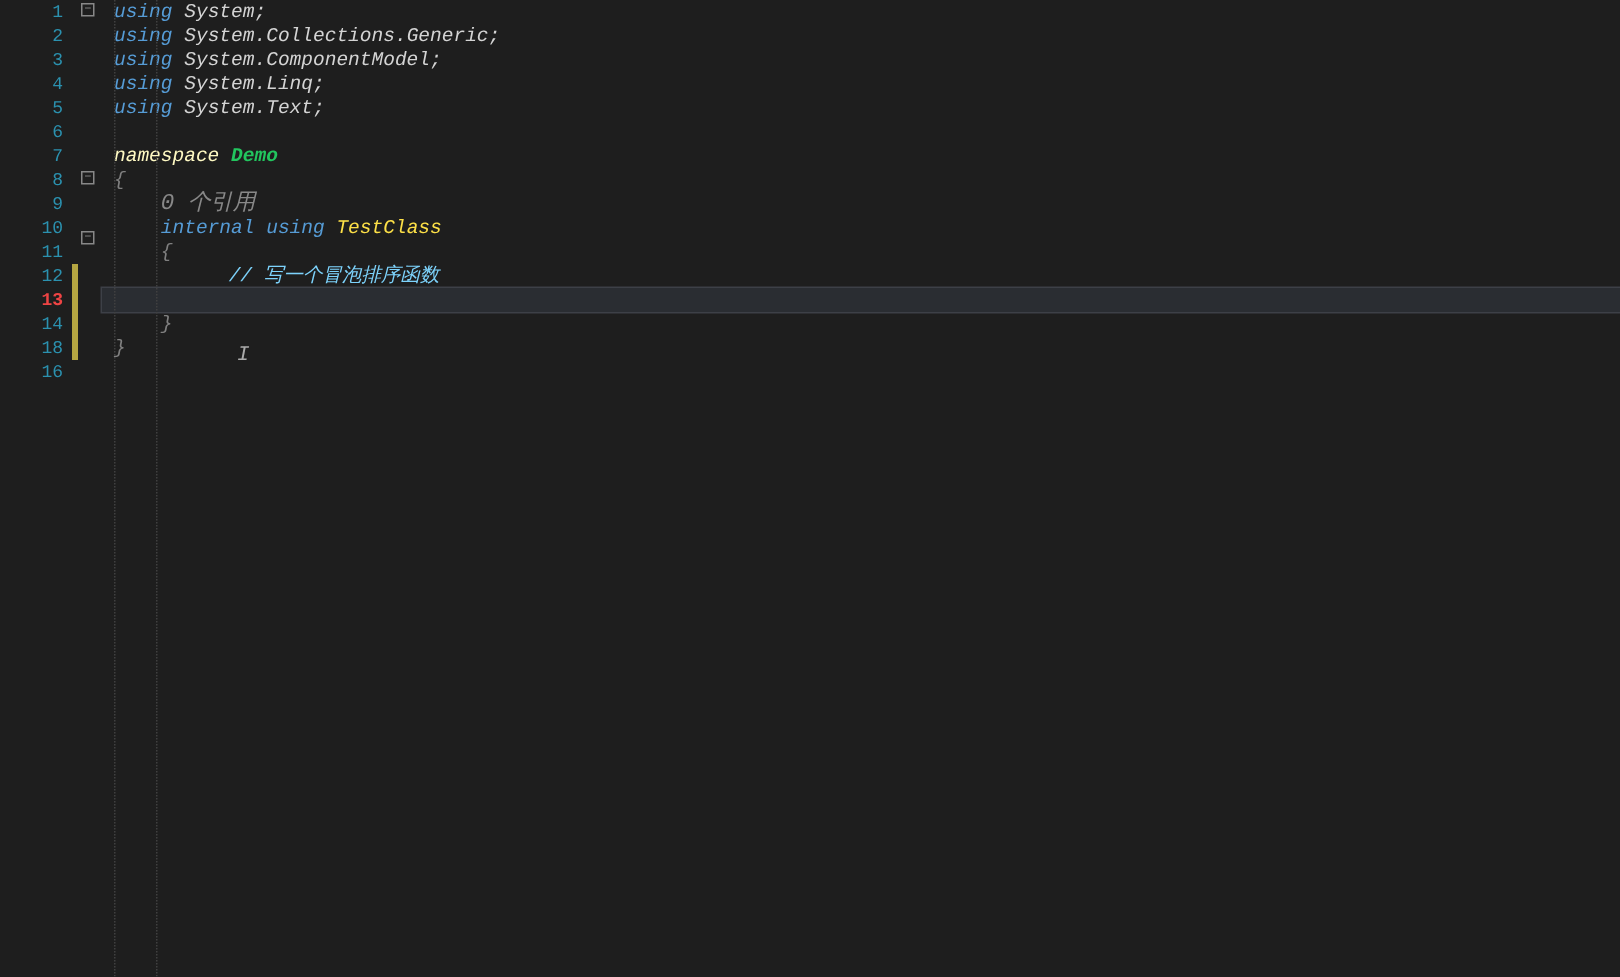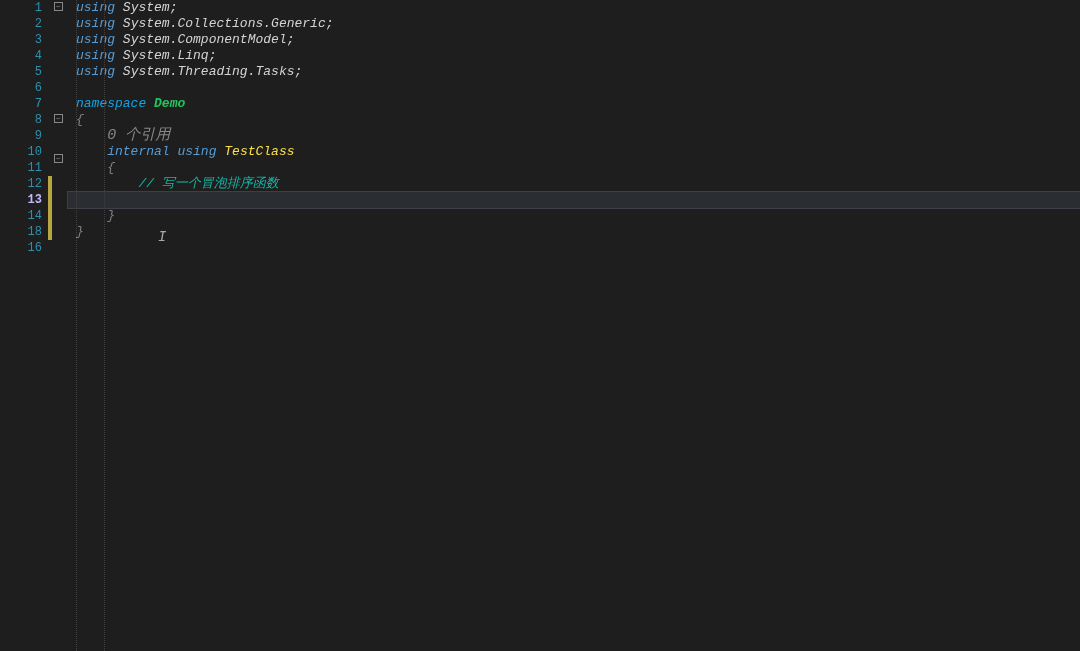--- a/index.html
+++ b/index.html
@@ -25,21 +25,21 @@
       user-select: none;
       flex-shrink: 0;
     }
     .gutter .ln {
       height: 16px;
       color: #2b91af;
       font-size: 12px;
       padding-right: 2px;
     }
     .gutter .ln.current {
-      color: #c4b5fd;
+      color: #ef4444;
       font-weight: bold;
     }
     .fold-col {
       width: 16px;
       background: #1e1e1e;
       flex-shrink: 0;
       position: relative;
     }
     .fold-marker {
       position: absolute;
@@ -82,27 +82,27 @@
       height: 16px;
       white-space: pre;
     }
     .code-line.current-line {
       background: rgba(80, 90, 110, 0.25);
       outline: 1px solid rgba(120,130,150,0.35);
       margin-left: -8px;
       padding-left: 8px;
     }
     .kw-using { color: #569cd6; }
-    .kw-ns { color: #0ea5e9; }
+    .kw-ns { color: #fef9c3; }
     .kw-mod { color: #569cd6; }
     .type { color: #fde047; }
     .ident { color: #d4d4d4; }
     .punct { color: #d4d4d4; }
     .punct-dim { color: #808080; }
-    .comment { color: #14b8a6; }
+    .comment { color: #7dd3fc; margin-left: 14px; }
     .codelens {
       color: #888;
       font-size: 15px;
     }
     .demo { color: #22c55e; font-weight: bold; }
     .guide {
       position: absolute;
       top: 0;
       bottom: 0;
       width: 1px;
@@ -156,22 +156,22 @@
     <div class="guide" style="left:36px;"></div>
 
     <div class="code-line"><span class="kw-using">using</span> <span class="ident">System</span><span class="punct">;</span></div>
 
     <div class="code-line"><span class="kw-using">using</span> <span class="ident">System</span><span class="punct">.</span><span class="ident">Collections</span><span class="punct">.</span><span class="ident">Generic</span><span class="punct">;</span></div>
 
     <div class="code-line"><span class="kw-using">using</span> <span class="ident">System</span><span class="punct">.</span><span class="ident">ComponentModel</span><span class="punct">;</span></div>
 
     <div class="code-line"><span class="kw-using">using</span> <span class="ident">System</span><span class="punct">.</span><span class="ident">Linq</span><span class="punct">;</span></div>
 
+    <div class="code-line"><span class="kw-using">using</span> <span class="ident">System</span><span class="punct">.</span><span class="ident">Text</span><span class="punct">;</span></div>
 
-    <div class="code-line"><span class="kw-using">using</span> <span class="ident">System</span><span class="punct">.</span><span class="ident">Threading</span><span class="punct">.</span><span class="ident">Tasks</span><span class="punct">;</span></div>
 
     <div class="code-line"></div>
 
     <div class="code-line"><span class="kw-ns">namespace</span> <span class="demo">Demo</span></div>
 
     <div class="code-line"><span class="punct-dim">{</span></div>
 
     <div class="code-line">    <span class="codelens">0 个引用</span></div>
 
     <div class="code-line">    <span class="kw-mod">internal</span> <span class="kw-mod">using</span> <span class="type">TestClass</span></div>

